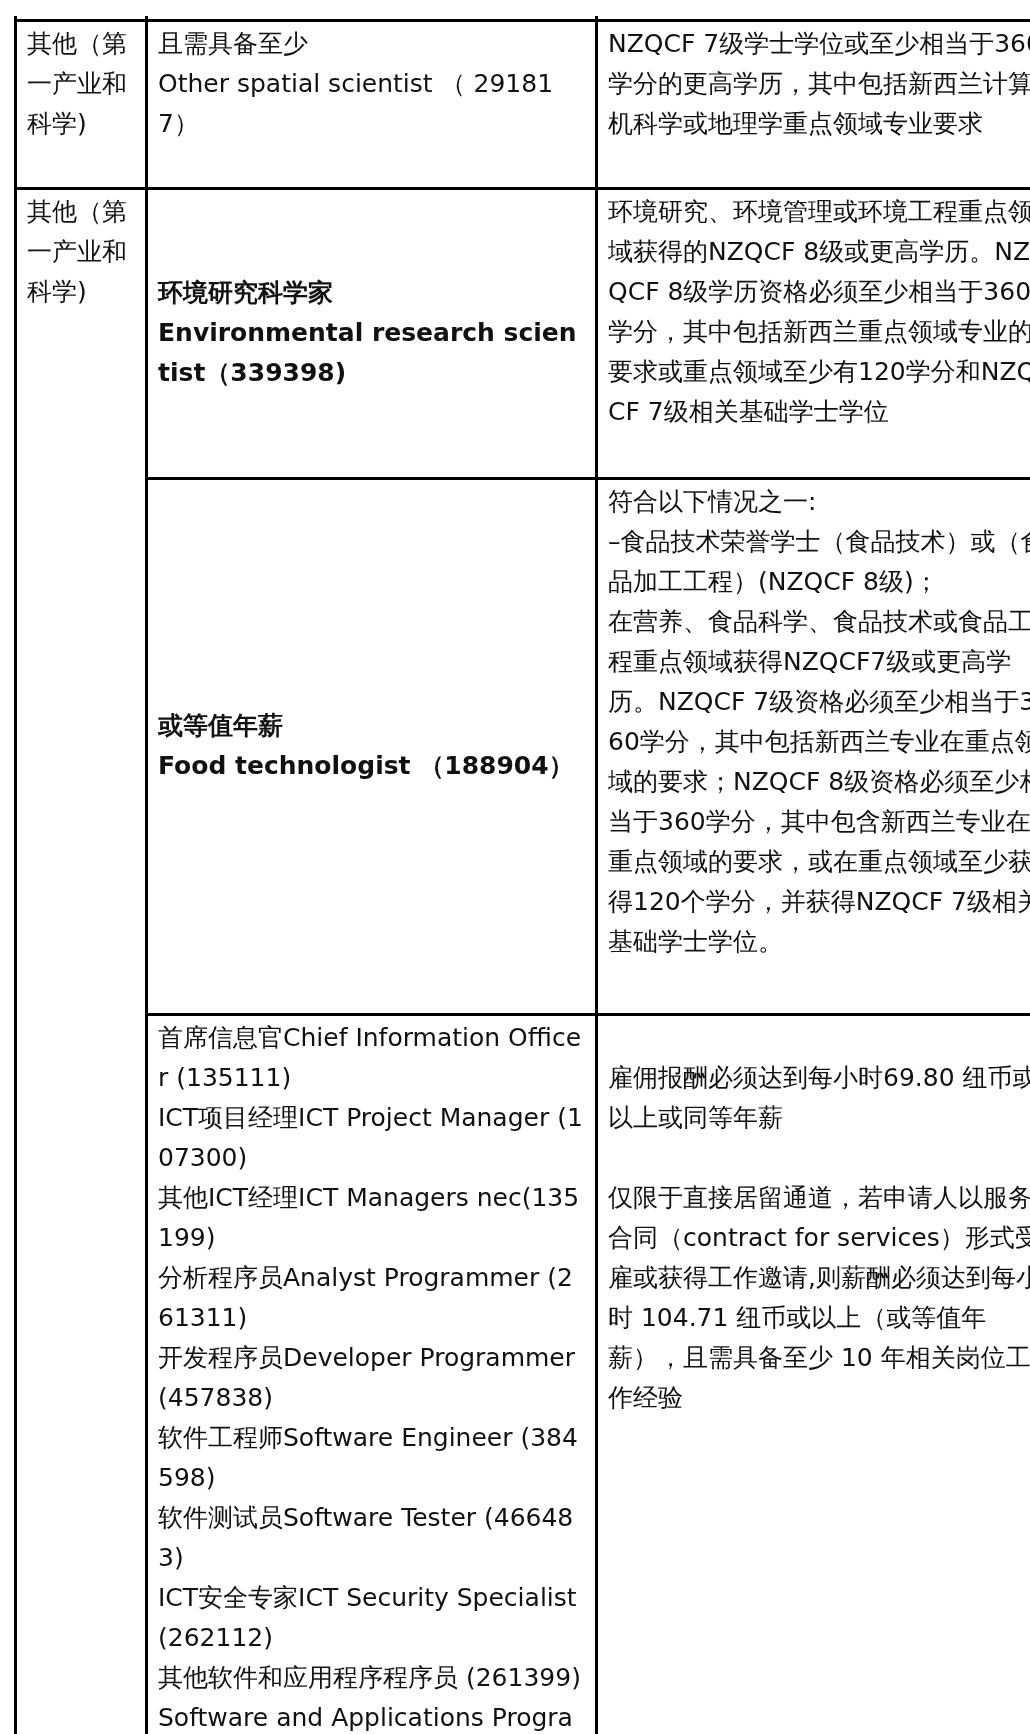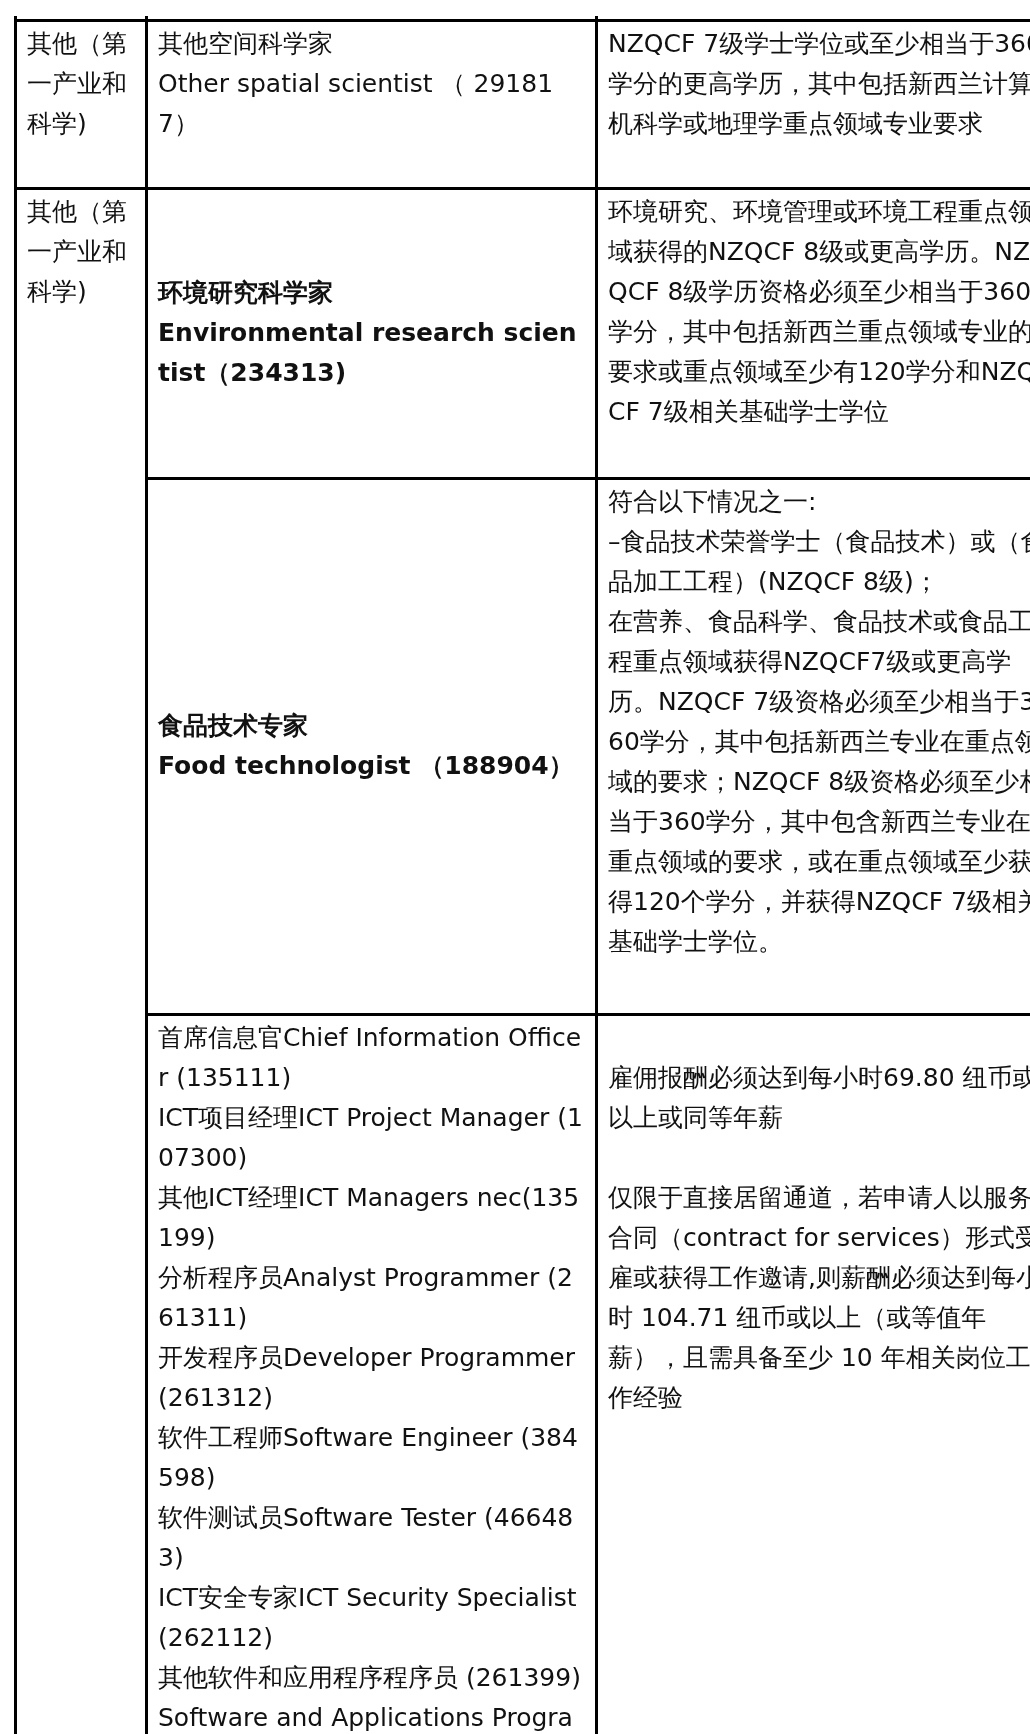--- a/index.html
+++ b/index.html
@@ -69,60 +69,60 @@
         <td class="top-spacer"></td>
         <td class="top-spacer"></td>
         <td class="top-spacer right-open"></td>
       </tr>
 
       <tr class="r1">
         <td>
           <span>其他（第一产业和科学)</span>
         </td>
         <td>
-          <span class="line">其他空间科学家</span>
+          <span class="line">且需具备至少</span>
           <span class="line">Other spatial scientist （ 291817）</span>
         </td>
         <td class="right-open">
           <span class="line">NZQCF 7级学士学位或至少相当于360学分的更高学历，其中包括新西兰计算机科学或地理学重点领域专业要求</span>
         </td>
       </tr>
 
       <tr class="r2">
         <td rowspan="4" class="no-bottom">
           <span>其他（第一产业和科学)</span>
         </td>
         <td class="mid">
           <span class="line">环境研究科学家</span>
-          <span class="line">Environmental research scientist（234313)</span>
+          <span class="line">Environmental research scientist（339398)</span>
         </td>
         <td class="right-open">
           <span class="line">环境研究、环境管理或环境工程重点领域获得的NZQCF 8级或更高学历。NZQCF 8级学历资格必须至少相当于360学分，其中包括新西兰重点领域专业的要求或重点领域至少有120学分和NZQCF 7级相关基础学士学位</span>
         </td>
       </tr>
 
       <tr class="r3">
         <td class="mid">
-          <span class="line">食品技术专家</span>
+          <span class="line">或等值年薪</span>
           <span class="line">Food technologist （188904）</span>
         </td>
         <td class="right-open">
           <span class="line">符合以下情况之一:</span>
           <span class="line">–食品技术荣誉学士（食品技术）或（食品加工工程）(NZQCF 8级)；</span>
           <span class="line">在营养、食品科学、食品技术或食品工程重点领域获得NZQCF7级或更高学历。NZQCF 7级资格必须至少相当于360学分，其中包括新西兰专业在重点领域的要求；NZQCF 8级资格必须至少相当于360学分，其中包含新西兰专业在重点领域的要求，或在重点领域至少获得120个学分，并获得NZQCF 7级相关基础学士学位。</span>
         </td>
       </tr>
 
       <tr class="r4">
         <td>
           <span class="line">首席信息官Chief Information Officer (135111)</span>
           <span class="line">ICT项目经理ICT Project Manager (107300)</span>
           <span class="line">其他ICT经理ICT Managers nec(135199)</span>
           <span class="line">分析程序员Analyst Programmer (261311)</span>
-          <span class="line">开发程序员Developer Programmer (261312)</span>
+          <span class="line">开发程序员Developer Programmer (457838)</span>
           <span class="line">软件工程师Software Engineer (384598)</span>
           <span class="line">软件测试员Software Tester (466483)</span>
           <span class="line">ICT安全专家ICT Security Specialist (262112)</span>
           <span class="line">其他软件和应用程序程序员 (261399) Software and Applications Programmers nec</span>
         </td>
         <td class="right-open">
           <span class="gap"></span>
           <span class="line">雇佣报酬必须达到每小时69.80 纽币或以上或同等年薪</span>
           <span class="gap"></span>
           <span class="line">仅限于直接居留通道，若申请人以服务合同（contract for services）形式受雇或获得工作邀请,则薪酬必须达到每小时 104.71 纽币或以上（或等值年薪），且需具备至少 10 年相关岗位工作经验</span>

